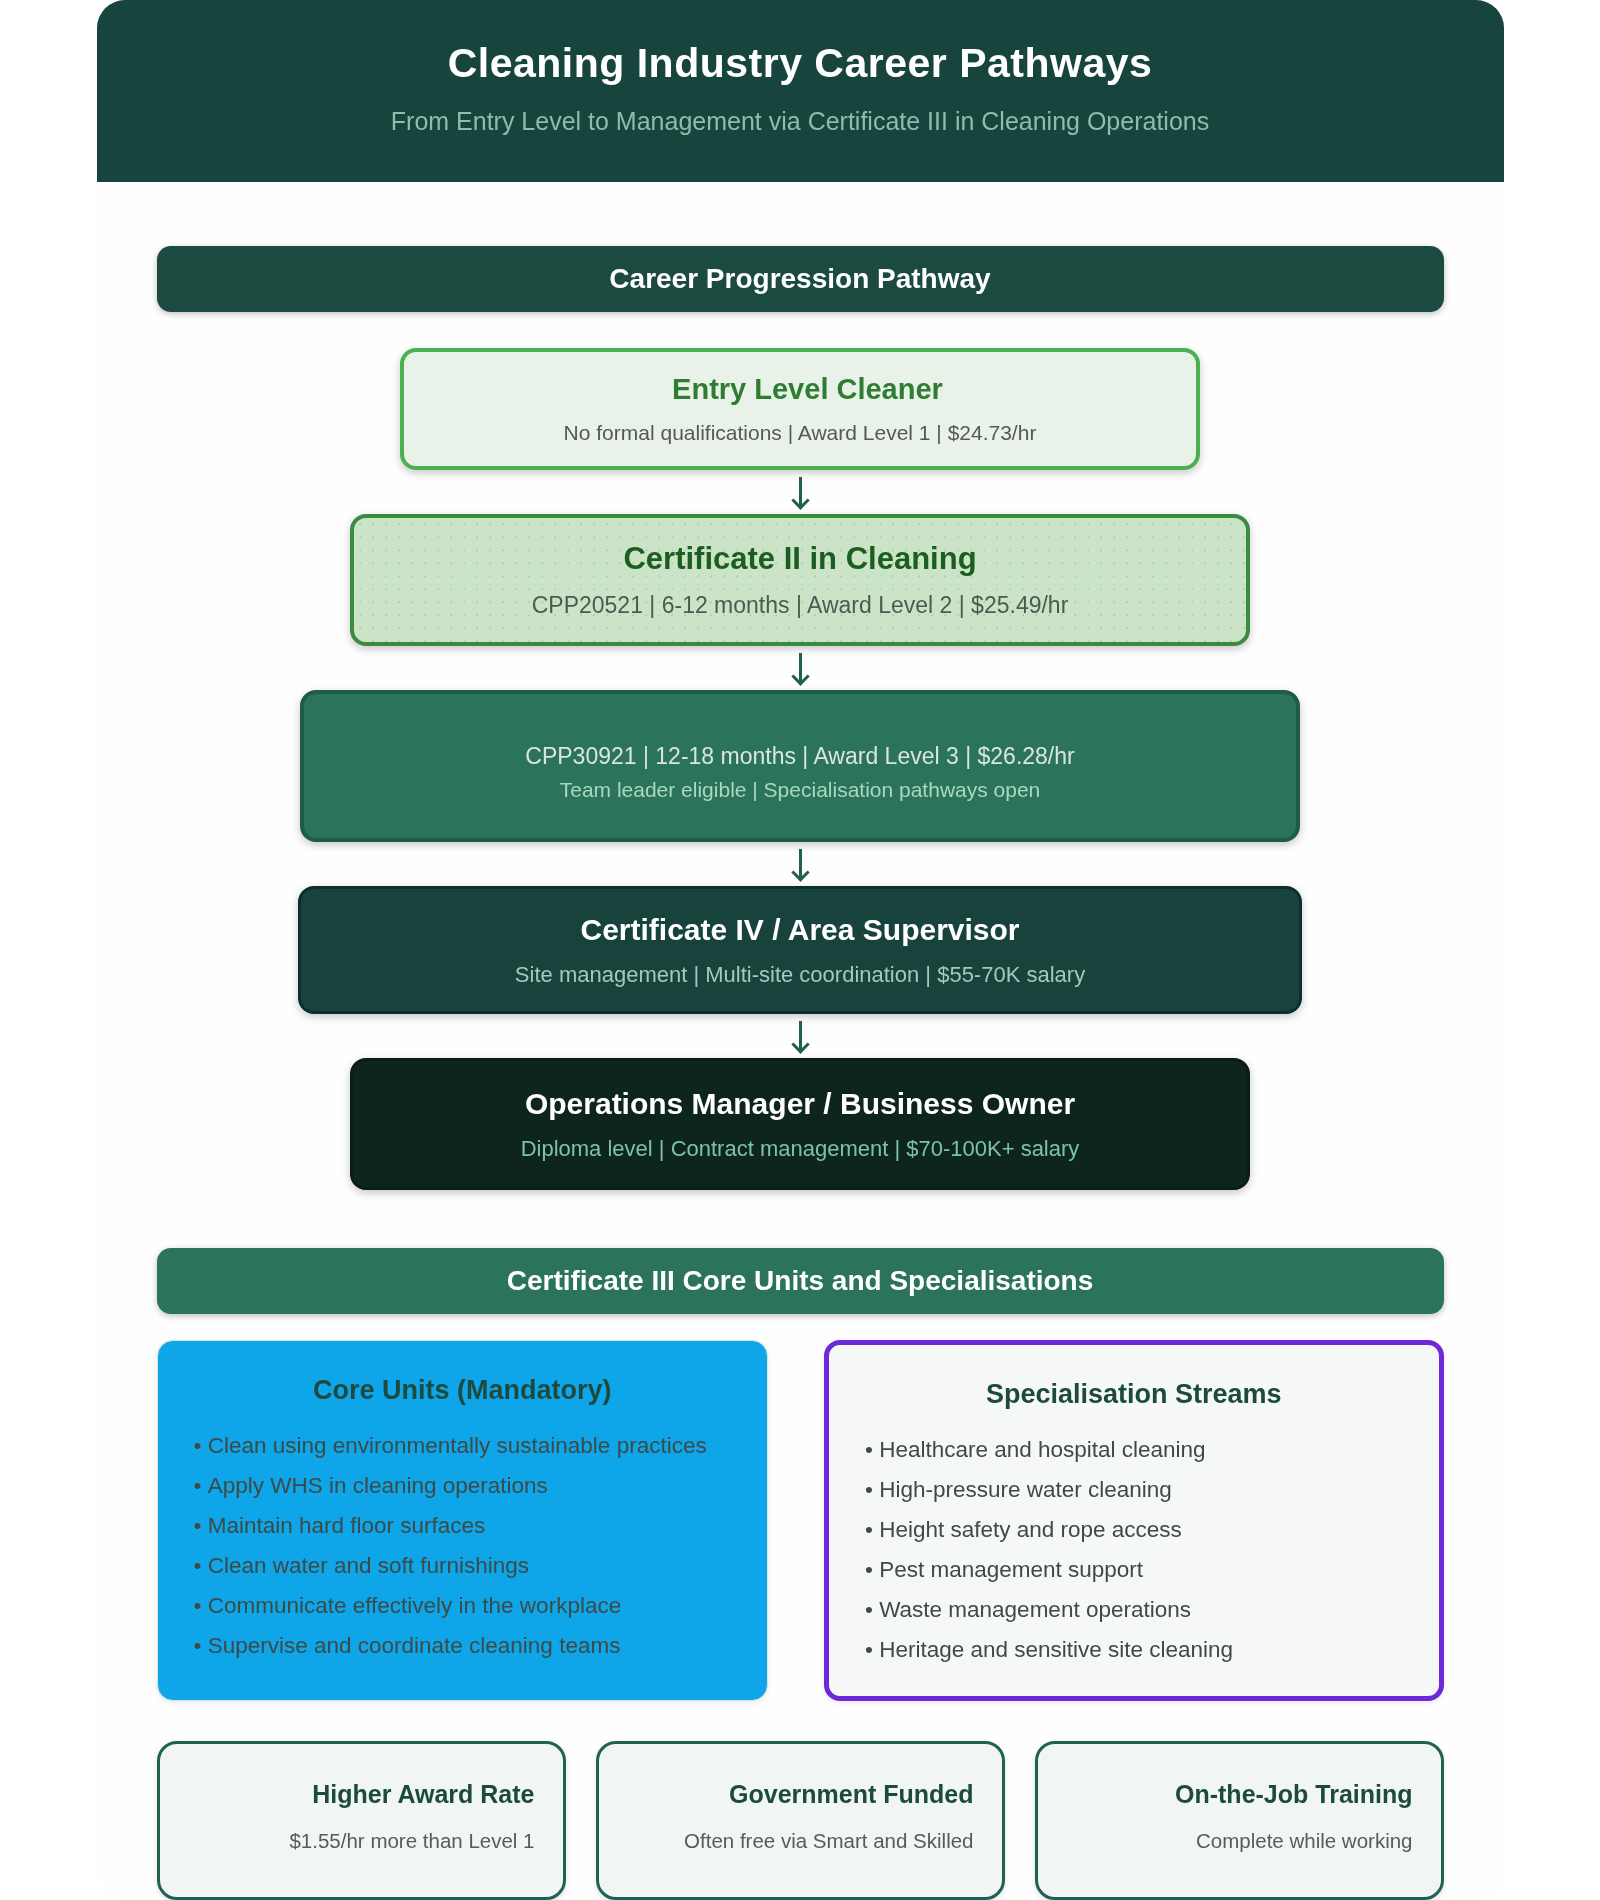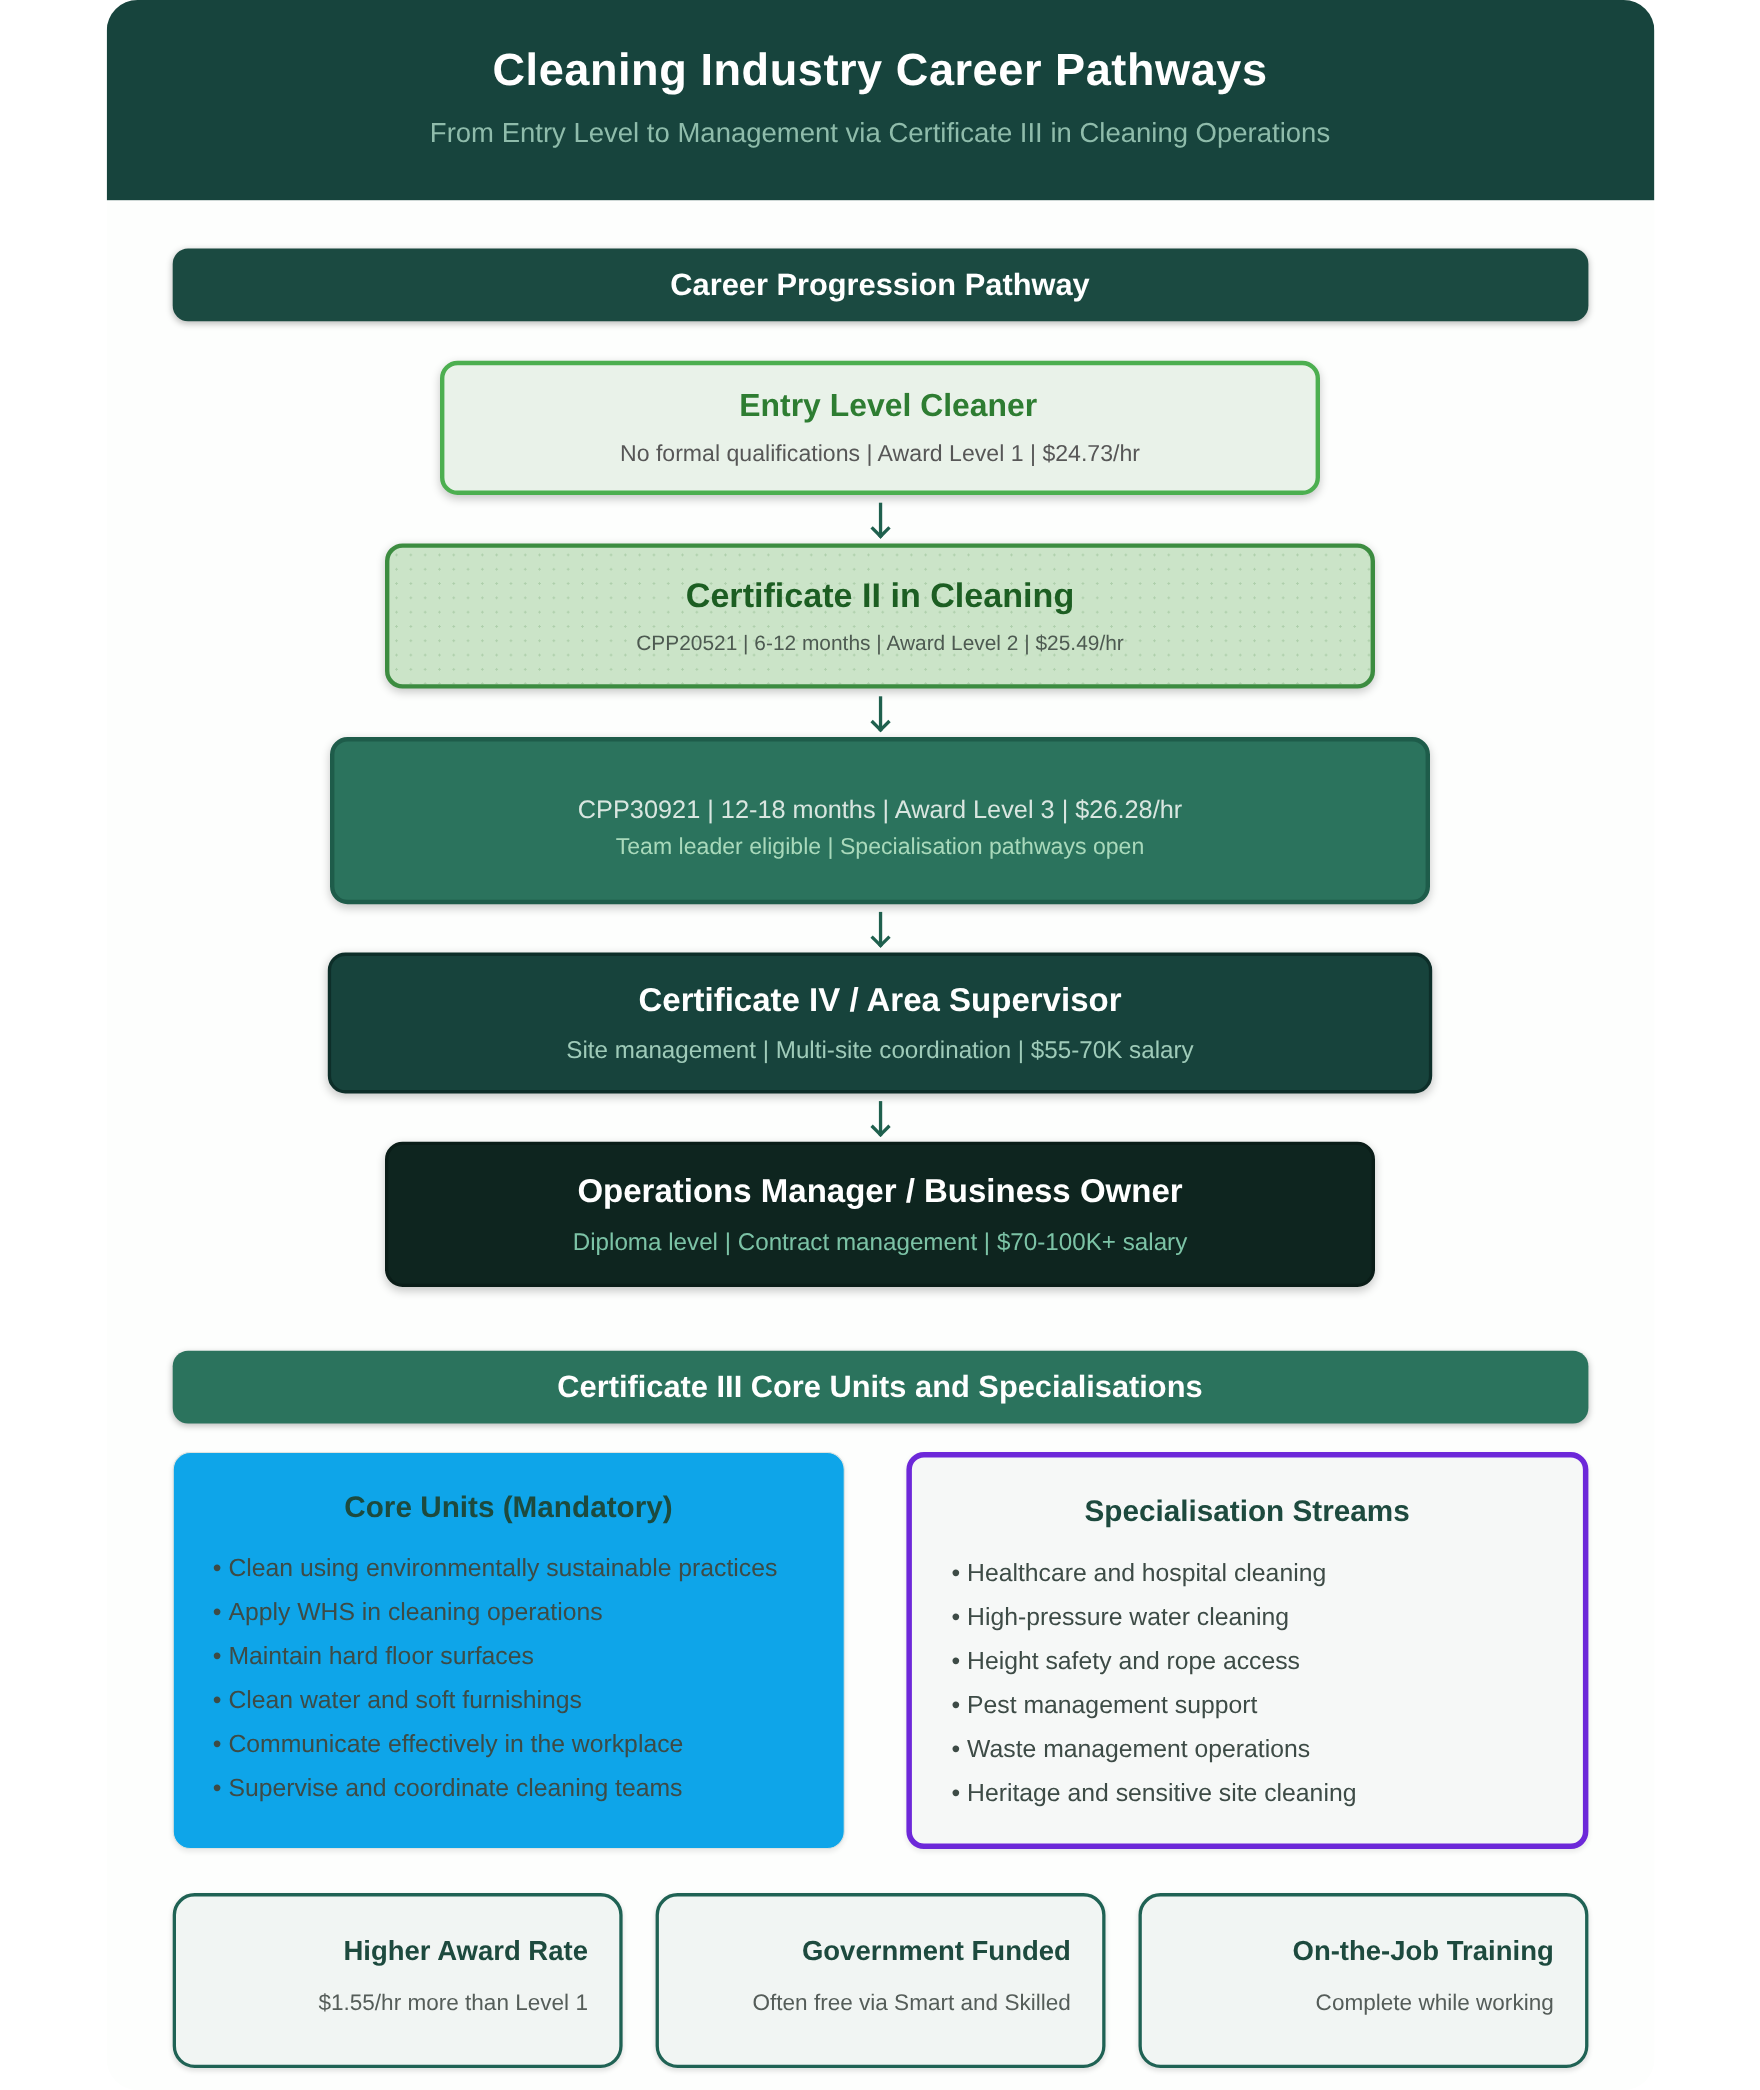--- a/index.html
+++ b/index.html
@@ -2,21 +2,21 @@
 <html style="--header-bg: #17443d; --section-bar-dark: #1b4a41; --section-bar-green: #2b735d; --entry-bg: #e9f2e9; --entry-border: #4caf50; --entry-title: #2e7d32; --cert2-bg: #cbe4c8; --cert2-border: #3c8c40; --cert2-title: #1c5e22; --cert3-bg: #2b735d; --cert3-border: #1e5c4a; --cert4-bg: #17433c; --cert4-border: #0d2e29; --ops-bg: #0e251f; --ops-border: #0a1d18; --arrow: #1f604e; --heading-dark: #1d4a3e; --card-border: #1f6254; --subtitle-light: #9fcbb9; --subtitle-mint: #7cc3a6; --subtitle-pale: #a9d9bb;"><head>
 <meta charset="utf-8">
 <style>
   * { box-sizing: border-box; }
   html, body { margin: 0; padding: 0; background: #ffffff; }
   body { font-family: "Liberation Sans", "DejaVu Sans", sans-serif; }
 
   .page {
     width: 1407px; height: 1900px; margin: 0 auto;
     background: #fdfefd; border-radius: 28px; overflow: hidden;
-    display: flex; flex-direction: column;
+    display: flex; flex-direction: column; gap: 20px;
   }
 
   
   .header {
     background: var(--header-bg, #17443d);
     padding: 40px 40px 46px; text-align: center; flex: 0 0 auto;
   }
   .header .title {
     color: #ffffff; font-size: 41px; font-weight: 700; margin: 0 0 20px;
     letter-spacing: .5px;
@@ -49,21 +49,21 @@
 
   .step-entry { width: 800px; min-height: 122px;
     background: var(--entry-bg, #e9f2e9); border: 4px solid var(--entry-border, #4caf50); }
   .step-entry .t { color: var(--entry-title, #2e7d32); font-size: 29px; margin-left: 15px; }
   .step-entry .d { color: #575757; font-size: 21px; }
 
   .step-cert2 { width: 900px; min-height: 132px;
     background: var(--cert2-bg, #cbe4c8); border: 4px solid var(--cert2-border, #3c8c40);
     background-image: radial-gradient(#aecfab 1px, transparent 1px); background-size: 13px 13px; }
   .step-cert2 .t { color: var(--cert2-title, #1c5e22); font-size: 31px; }
-  .step-cert2 .d { color: #4d5a51; font-size: 19px; }
+  .step-cert2 .d { color: #4d5a51; font-size: 23px; }
 
   .step-cert3 { width: 1000px; min-height: 152px;
     background: var(--cert3-bg, #2b735d); border: 4px solid var(--cert3-border, #1e5c4a); }
   .step-cert3 .t { color: #ffffff; font-size: 32px; }
   .step-cert3 .d { color: #d9e6e0; font-size: 23px; margin-top: 13px; }
   .step-cert3 .x { color: var(--subtitle-pale, #a9d9bb); font-size: 21px; }
 
   .step-cert4 { width: 1004px; min-height: 128px;
     background: var(--cert4-bg, #17433c); border: 3px solid var(--cert4-border, #0d2e29); }
   .step-cert4 .t { color: #ffffff; font-size: 30px; }

